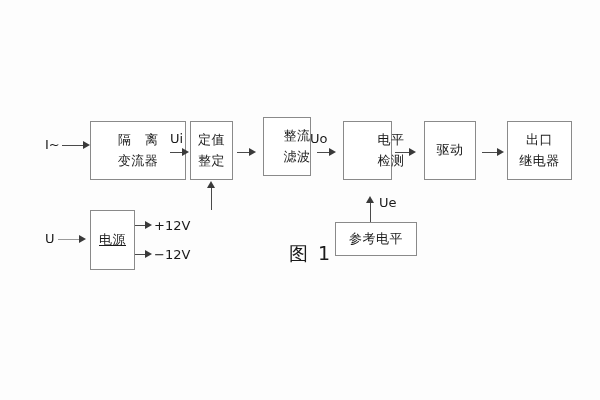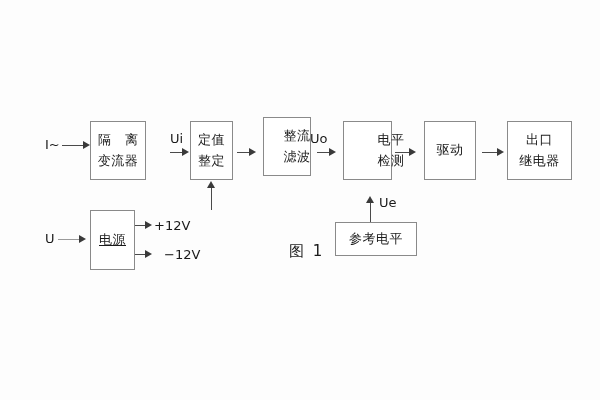--- a/index.html
+++ b/index.html
@@ -36,21 +36,21 @@
 
   
   .txt {
     position: absolute;
     color: #1a1a1a;
     font-size: 13px;
     white-space: nowrap;
     line-height: 1;
   }
   .txt.sig { font-size: 13px; }
-  .txt.cap { font-size: 15px; letter-spacing: 2px; }
+  .txt.cap { font-size: 19px; letter-spacing: 2px; }
   .txt.rail { font-size: 13px; }
 
   
   .hline {
     position: absolute;
     height: 0;
     border-top: 1px solid #4a4a4a;
   }
   .vline {
     position: absolute;
@@ -77,21 +77,21 @@
 </style>
 </head>
 <body>
 
 <div id="canvas">
 
   <div class="txt sig" style="left:45px; top:138px;">I~</div>
   <div class="hline" style="left:62px; top:145px; width:26px;"></div>
   <div class="ar-r" style="left:83px; top:141px;"></div>
 
-  <div class="box wide-sp" style="left:90px; top:121px; width:56px; height:59px;">
+  <div class="box wide-sp" style="left:90px; top:121px; width:96px; height:59px;">
     <span class="ln">隔 离</span>
     <span class="ln">变流器</span>
   </div>
 
   <div class="txt sig" style="left:170px; top:132px;">Ui</div>
   <div class="hline" style="left:170px; top:152px; width:14px;"></div>
   <div class="ar-r" style="left:182px; top:148px;"></div>
 
   <div class="box" style="left:190px; top:121px; width:43px; height:59px;">
     <span class="ln">定值</span>
@@ -137,21 +137,21 @@
   <div class="box" style="left:90px; top:210px; width:45px; height:60px;text-decoration:underline;">
     <span class="ln">电源</span>
   </div>
 
   <div class="hline" style="left:135px; top:225px; width:12px;"></div>
   <div class="ar-r" style="left:145px; top:221px;"></div>
   <div class="txt rail" style="left:154px; top:219px;">+12V</div>
 
   <div class="hline" style="left:135px; top:254px; width:12px;"></div>
   <div class="ar-r" style="left:145px; top:250px;"></div>
-  <div class="txt rail" style="left:164px; top:248px;">−12V</div>
+  <div class="txt rail" style="left:154px; top:248px;">−12V</div>
 
 
   <div class="vline" style="left:211px; top:187px; height:23px;"></div>
   <div class="ar-u" style="left:207px; top:181px;"></div>
 
   <div class="box" style="left:335px; top:222px; width:82px; height:34px;">
     <span class="ln">参考电平</span>
   </div>
 
   <div class="vline" style="left:370px; top:202px; height:20px;"></div>

